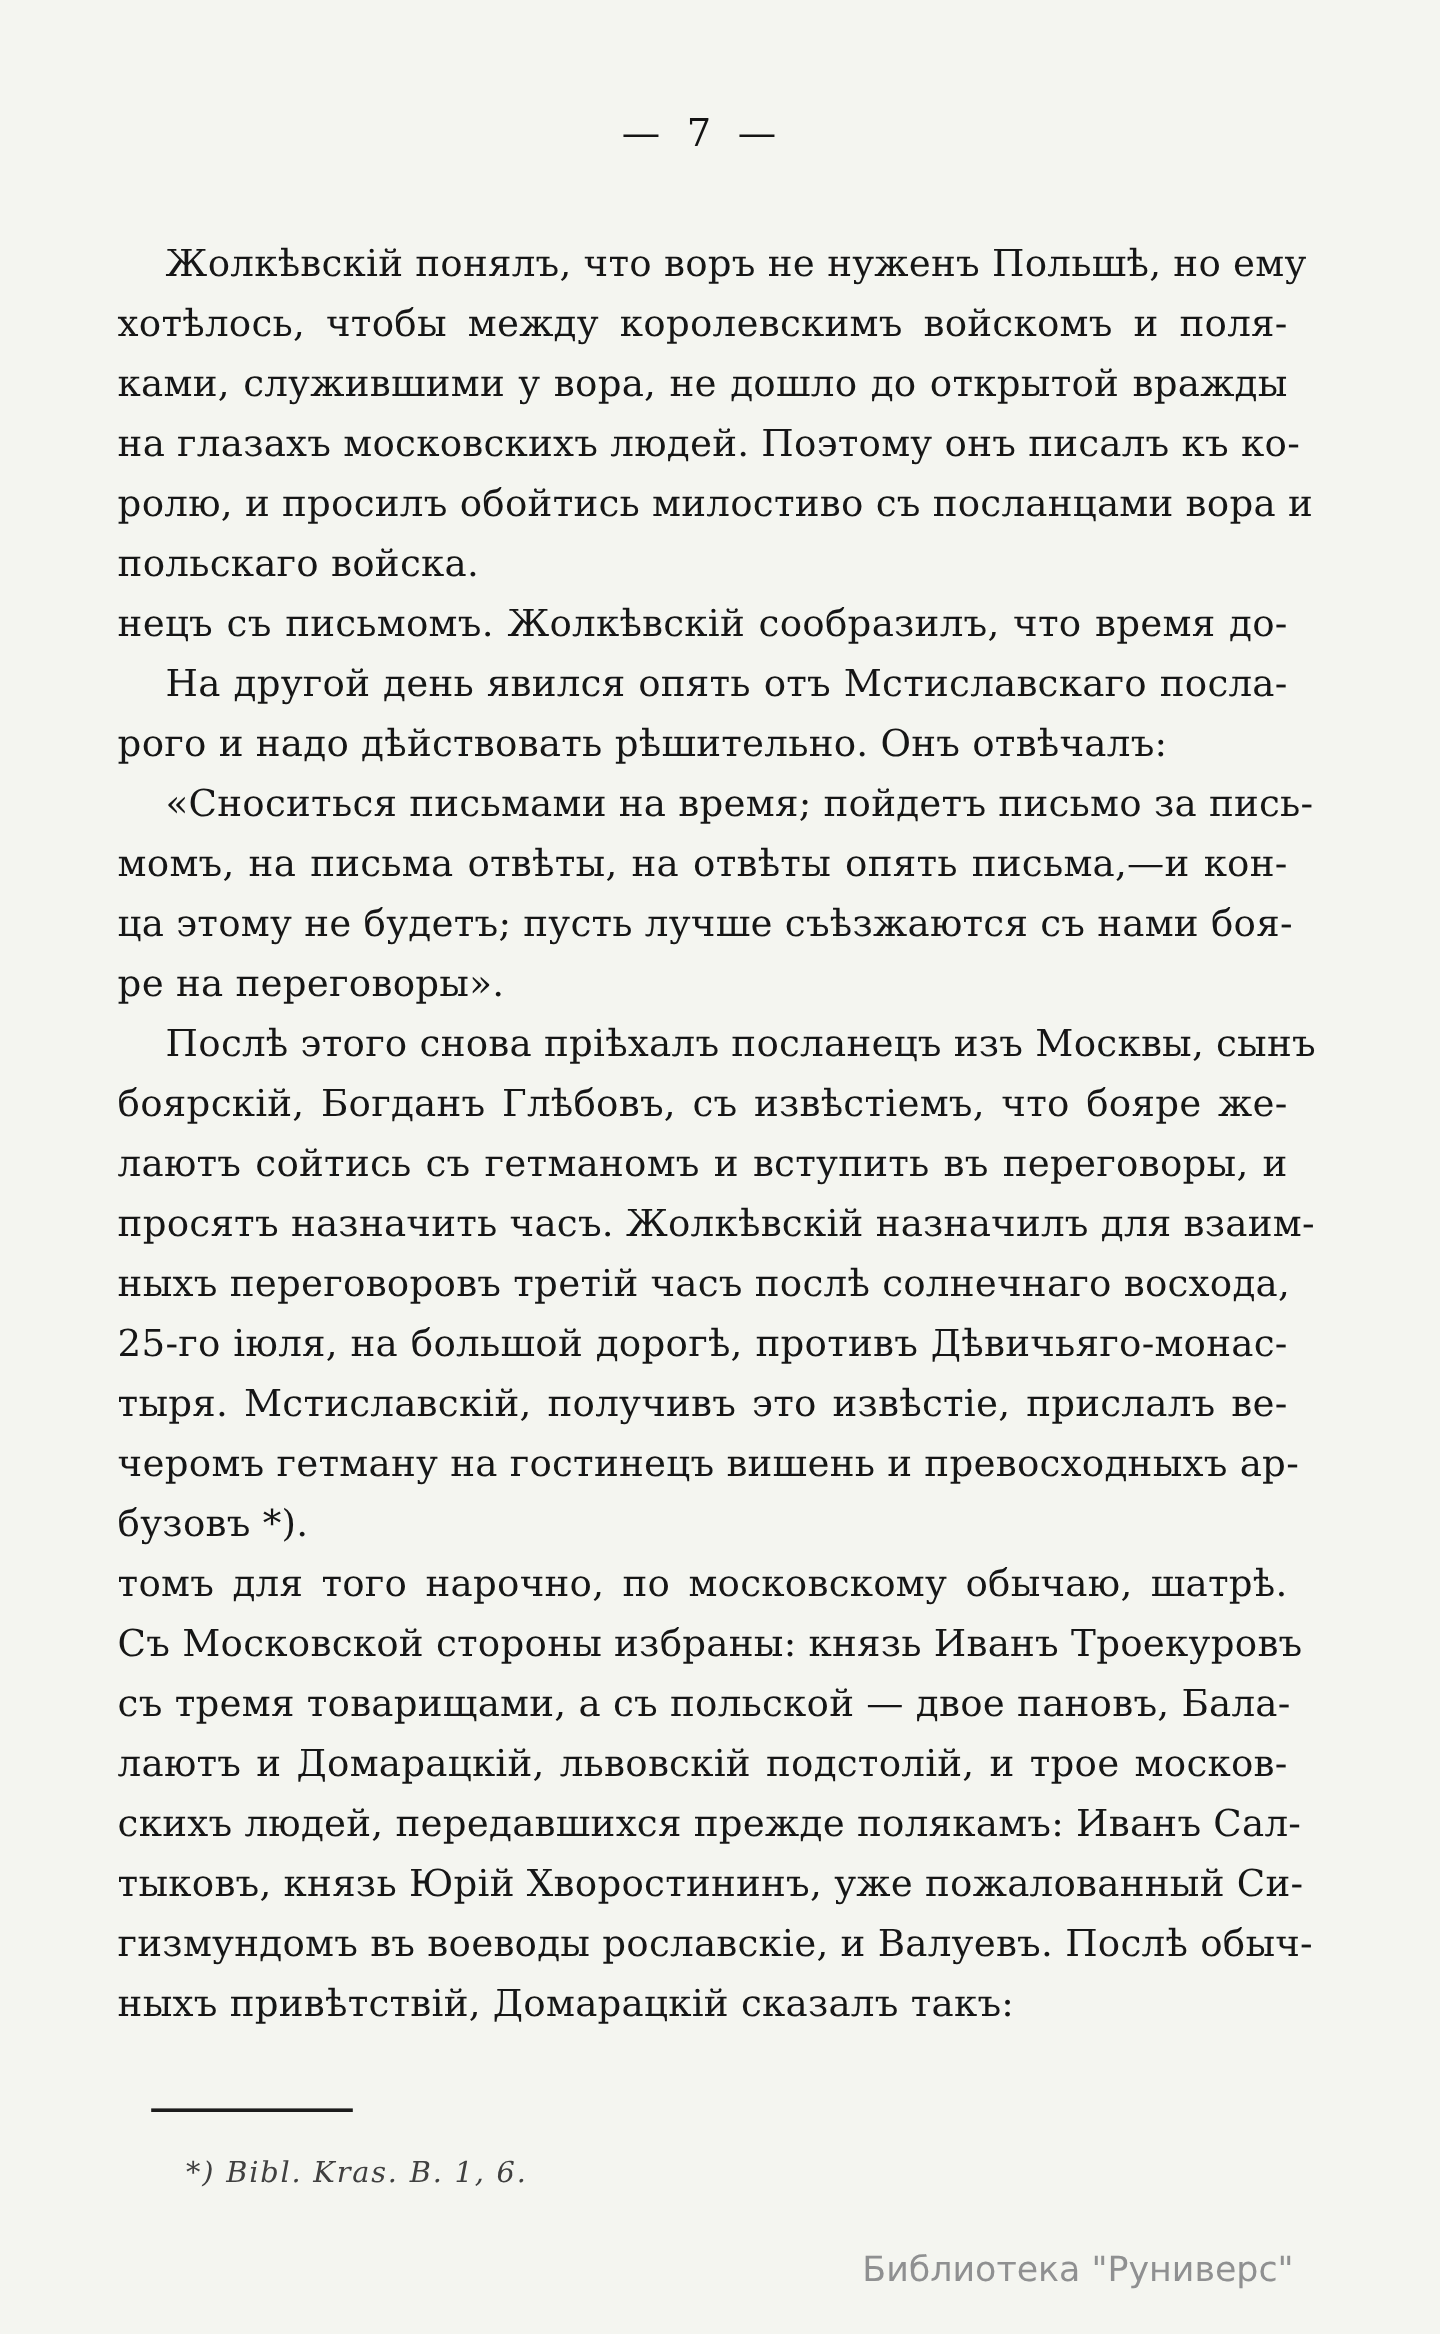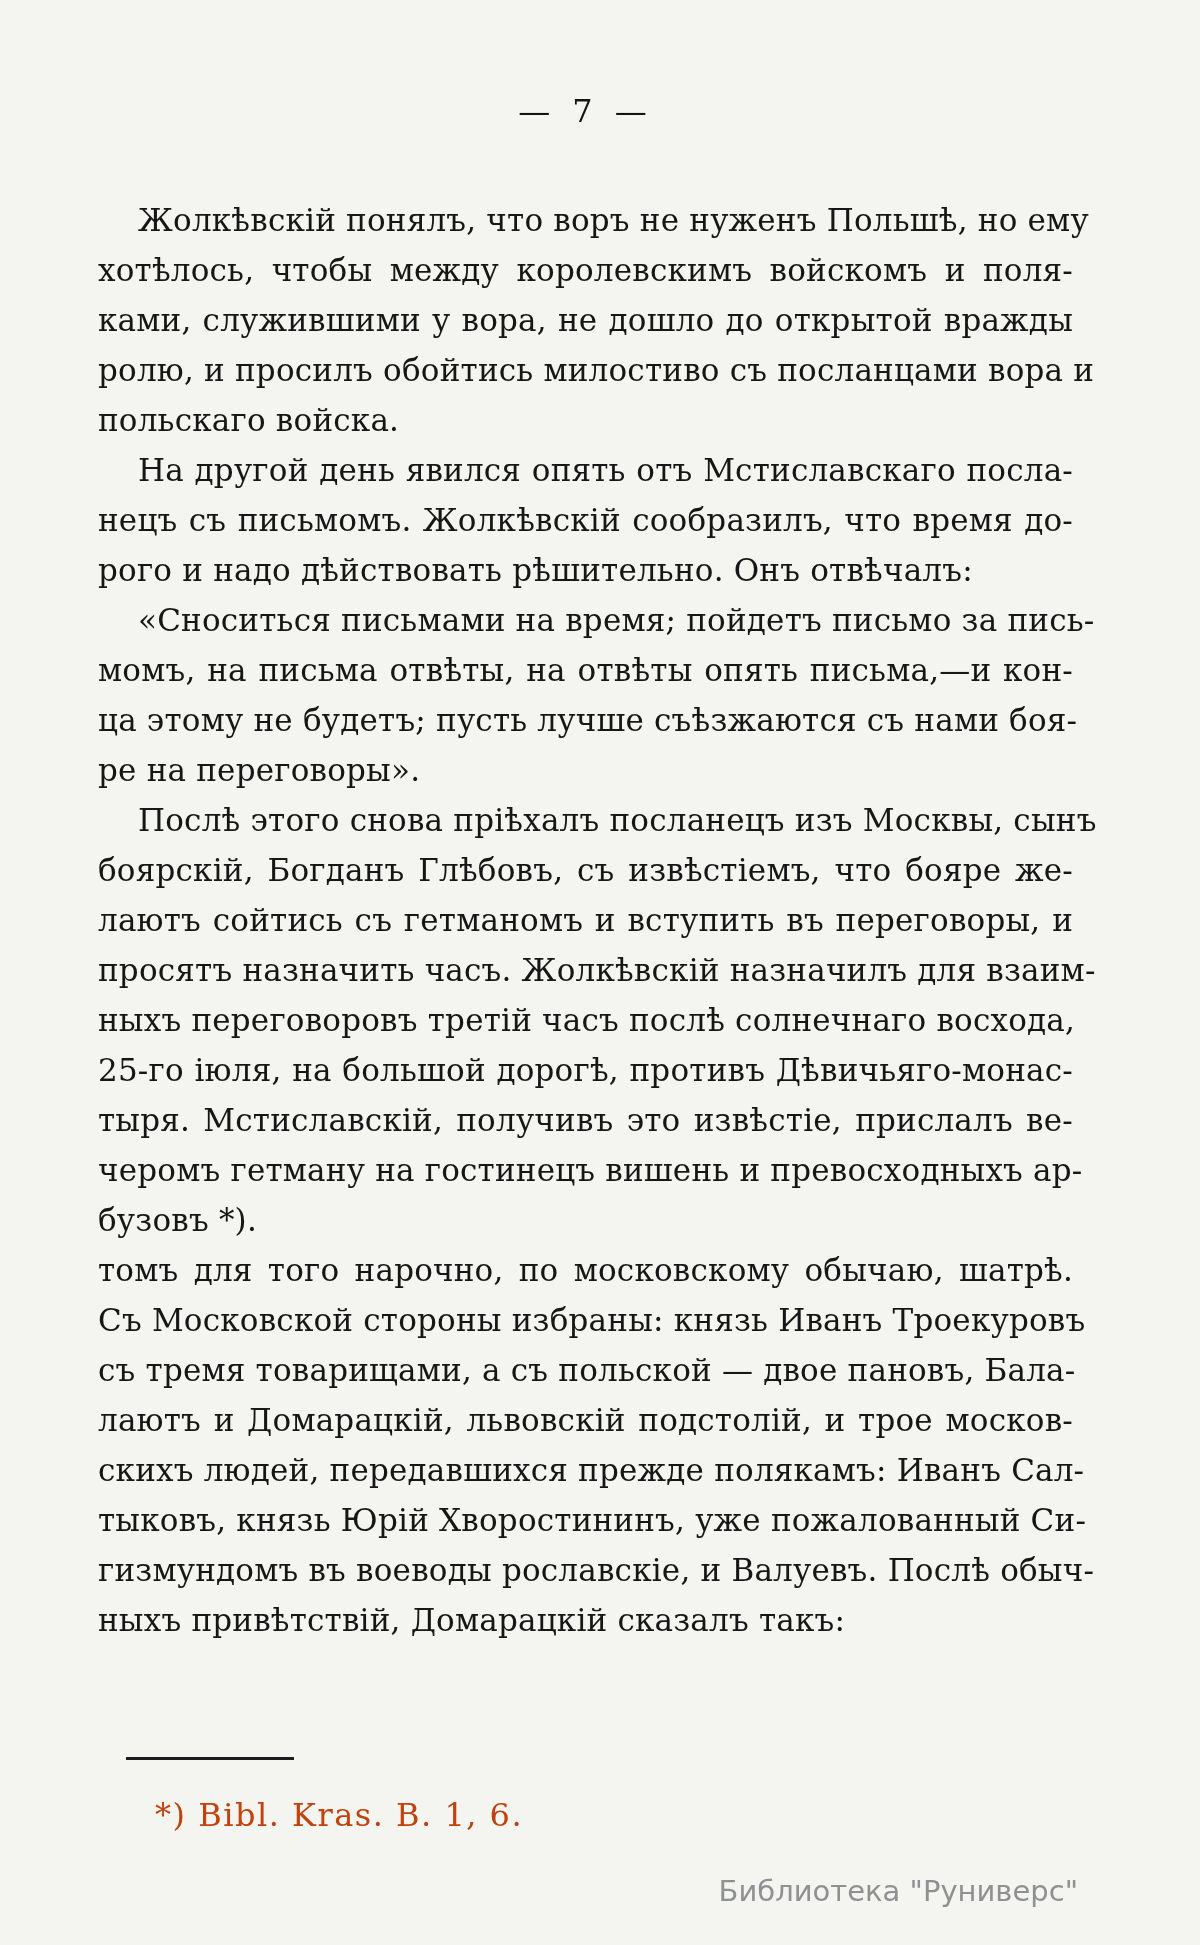--- a/index.html
+++ b/index.html
@@ -52,46 +52,48 @@
     left: 126px;
     top: 1757px;
     width: 168px;
     height: 3px;
     background: #1c1c1c;
   }
   .footnote {
     position: absolute;
     left: 155px;
     top: 1796px;
-    font-size: 32px;
+    font-size: 24px;
     letter-spacing: 1.5px;
-    color: #c2410c;
+    color: #404040;
+    font-style: italic;
   }
   .watermark {
     position: absolute;
     right: 122px;
     top: 1874px;
     font-family: "DejaVu Sans", sans-serif;
     font-size: 29px;
     color: #8f9091;
   }
 </style>
 </head>
 <body>
 
 <div class="page-number">— 7 —</div>
 
 <div class="text-block">
   <div class="line indent">Жолкѣвскій понялъ, что воръ не нуженъ Польшѣ, но ему</div>
   <div class="line">хотѣлось, чтобы между королевскимъ войскомъ и поля-</div>
   <div class="line">ками, служившими у вора, не дошло до открытой вражды</div>
+  <div class="line">на глазахъ московскихъ людей. Поэтому онъ писалъ къ ко-</div>
   <div class="line">ролю, и просилъ обойтись милостиво съ посланцами вора и</div>
   <div class="line para-end">польскаго войска.</div>
+  <div class="line">нецъ съ письмомъ. Жолкѣвскій сообразилъ, что время до-</div>
   <div class="line indent">На другой день явился опять отъ Мстиславскаго посла-</div>
-  <div class="line">нецъ съ письмомъ. Жолкѣвскій сообразилъ, что время до-</div>
   <div class="line para-end">рого и надо дѣйствовать рѣшительно. Онъ отвѣчалъ:</div>
   <div class="line indent">«Сноситься письмами на время; пойдетъ письмо за пись-</div>
   <div class="line">момъ, на письма отвѣты, на отвѣты опять письма,—и кон-</div>
   <div class="line">ца этому не будетъ; пусть лучше съѣзжаются съ нами боя-</div>
   <div class="line para-end">ре на переговоры».</div>
   <div class="line indent">Послѣ этого снова пріѣхалъ посланецъ изъ Москвы, сынъ</div>
   <div class="line">боярскій, Богданъ Глѣбовъ, съ извѣстіемъ, что бояре же-</div>
   <div class="line">лаютъ сойтись съ гетманомъ и вступить въ переговоры, и</div>
   <div class="line">просятъ назначить часъ. Жолкѣвскій назначилъ для взаим-</div>
   <div class="line">ныхъ переговоровъ третій часъ послѣ солнечнаго восхода,</div>

